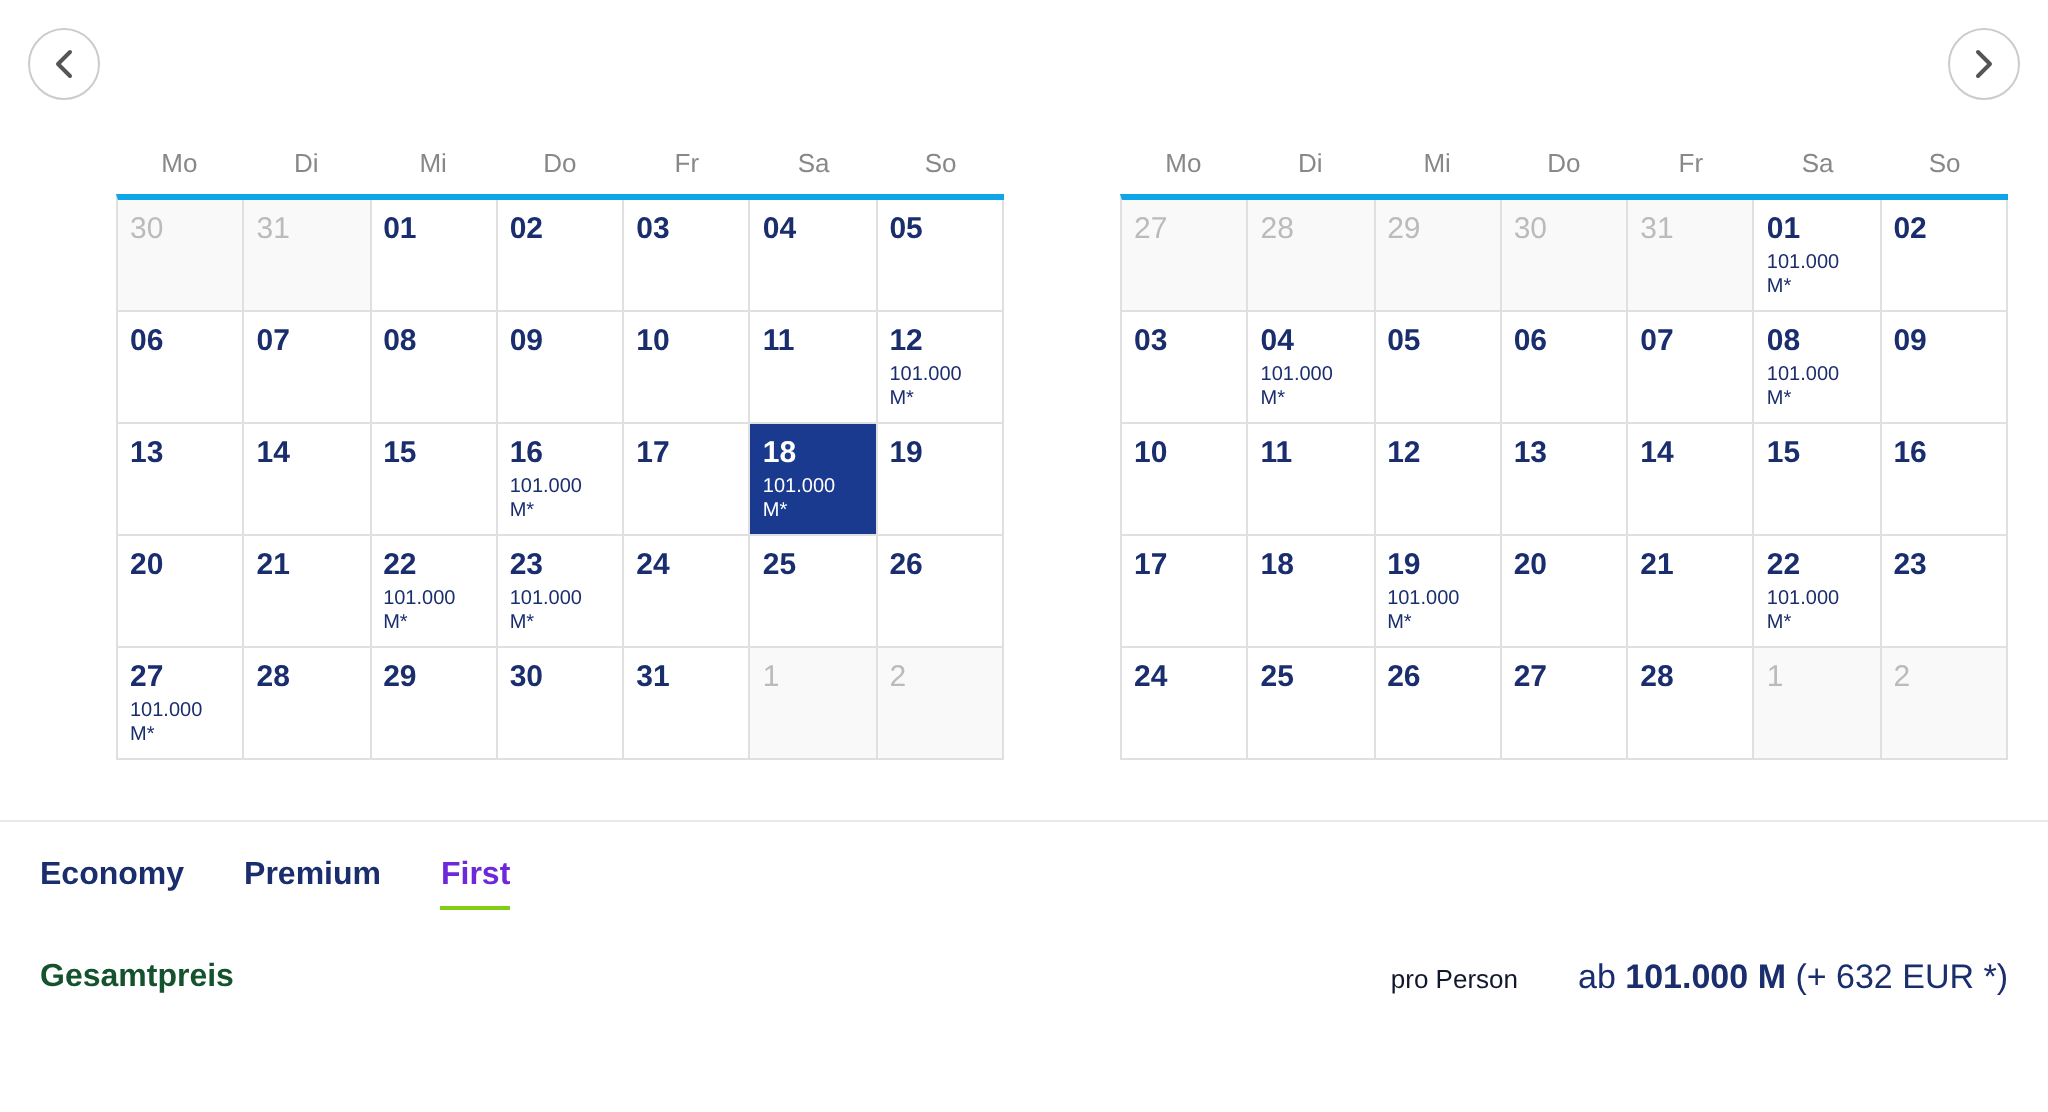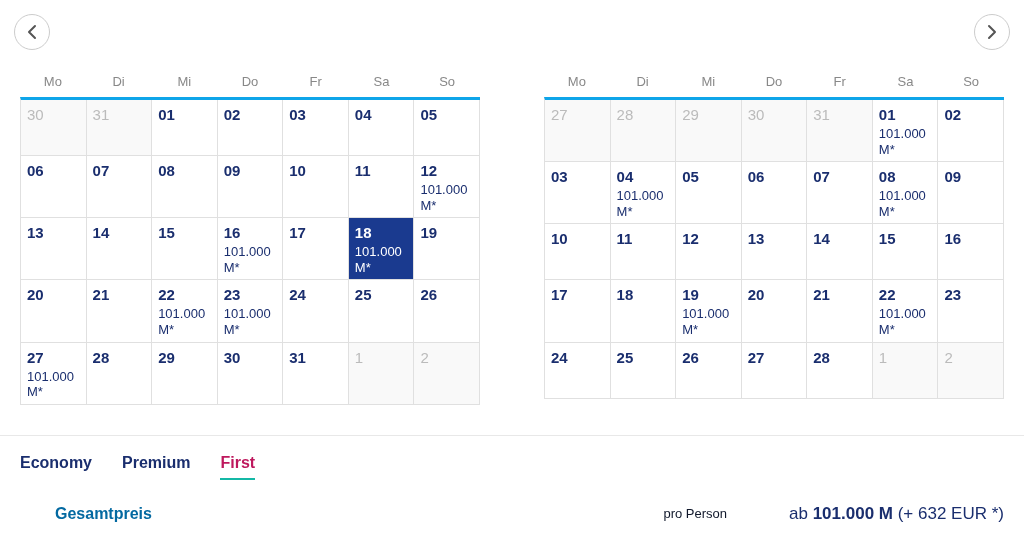--- a/index.html
+++ b/index.html
@@ -41,20 +41,21 @@
     .calendars-row {
       display: flex;
       justify-content: space-between;
       padding: 60px 20px 20px 20px;
       gap: 20px;
     }
 
     .calendar {
       flex: 1;
       max-width: 460px;
+      margin-left: 38px;
     }
 
     
     .cal-header {
       display: grid;
       grid-template-columns: repeat(7, 1fr);
       margin-bottom: 4px;
     }
     .cal-header-cell {
       text-align: center;
@@ -103,21 +104,21 @@
     .cal-cell.inactive .day-num {
       color: #bbb;
       font-weight: normal;
     }
 
     .cal-cell.selected .day-num {
       color: #fff;
     }
 
     .cal-cell .price-label {
-      font-size: 13px;
+      font-size: 10px;
       color: #1a2e6e;
       margin-top: 2px;
       line-height: 1.2;
     }
 
     .cal-cell.selected .price-label {
       color: #fff;
     }
 
     
@@ -136,51 +137,49 @@
     .tab-item {
       font-size: 16px;
       color: #1a2e6e;
       font-weight: 600;
       cursor: pointer;
       padding-bottom: 6px;
       border-bottom: 2px solid transparent;
     }
 
     .tab-item.active {
-      color: #be185d;
-      border-bottom: 2px solid #14b8a6;
+      color: #6d28d9;
+      border-bottom: 2px solid #84cc16;
     }
 
     
     .price-footer {
       display: flex;
       align-items: center;
       padding: 14px 20px;
       gap: 10px;
     }
 
     .gesamtpreis-label {
       font-size: 16px;
       font-weight: bold;
-      color: #0369a1;
+      color: #14532d;
       margin-right: auto;
-      margin-left: 35px;
     }
 
     .pro-person {
       font-size: 13px;
       color: #0f172a;
       margin-right: 20px;
     }
 
     .price-value {
       font-size: 17px;
       color: #1a2e6e;
       font-weight: 400;
-      margin-left: 32px;
     }
 
     .price-value strong {
       font-weight: bold;
     }
   </style>
 </head>
 <body>
 
 <div class="main-container">

